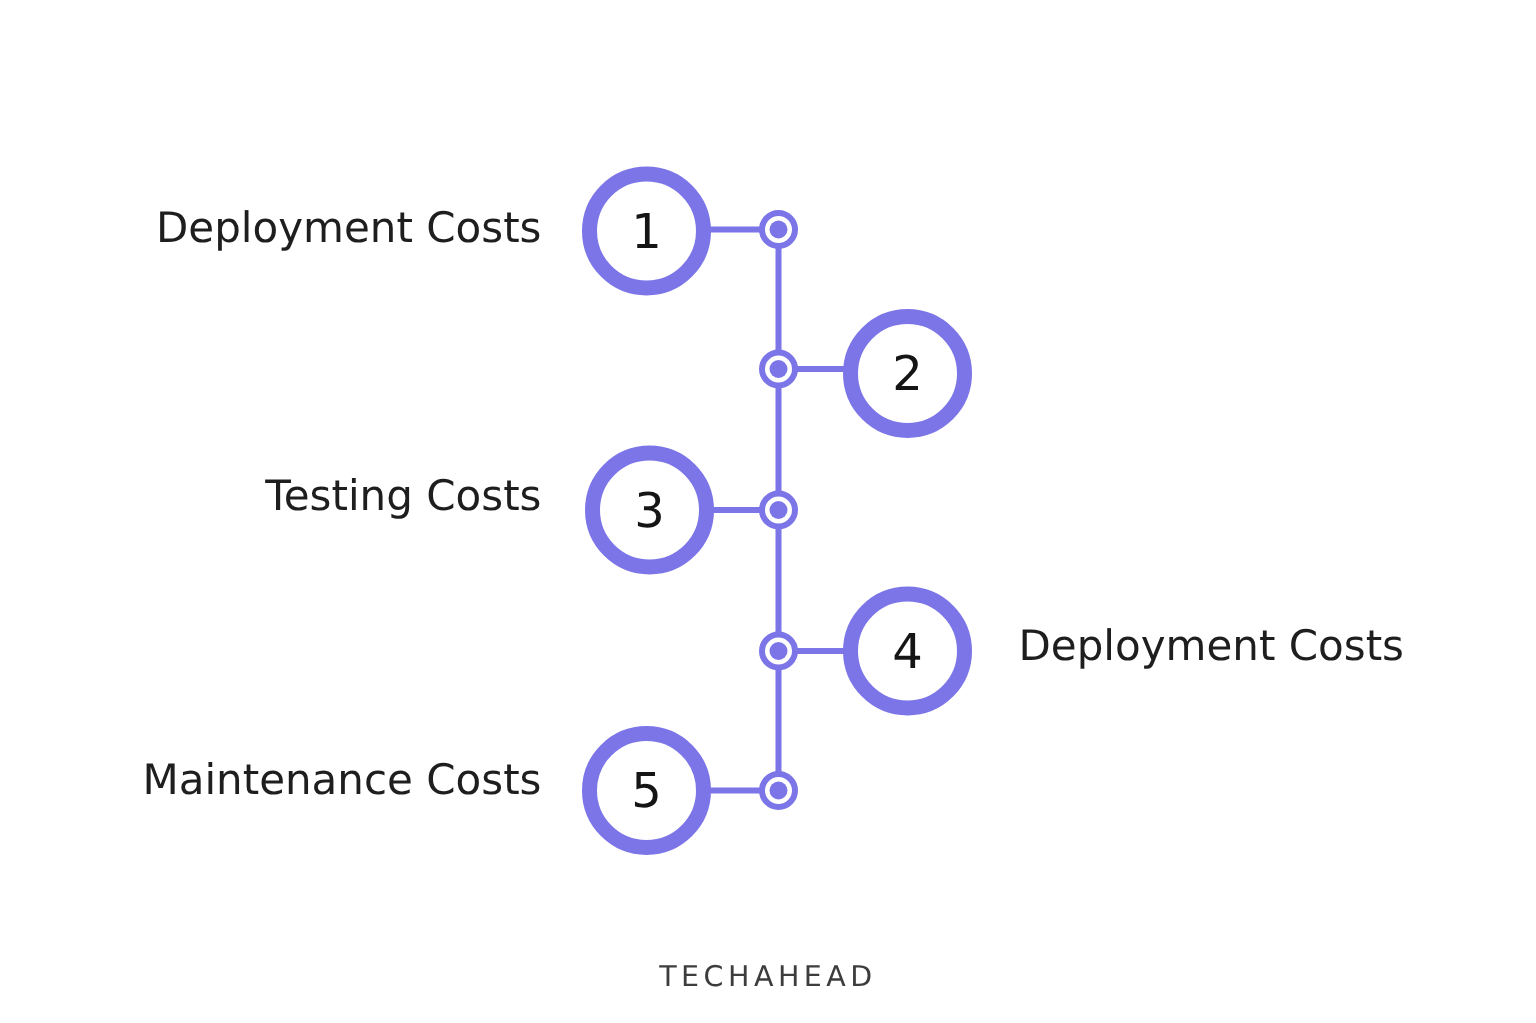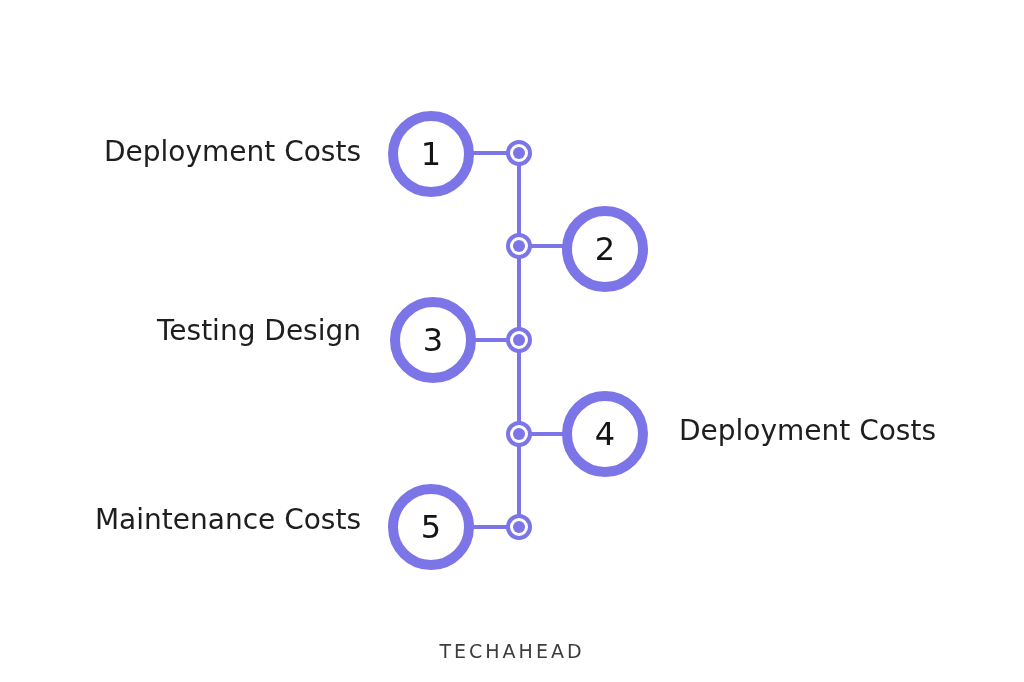--- a/index.html
+++ b/index.html
@@ -139,21 +139,21 @@
   <div class="dot d2"></div>
   <div class="circle c2">
     <span>2</span>
   </div>
 
   <div class="hline h3"></div>
   <div class="dot d3"></div>
   <div class="circle c3">
     <span>3</span>
   </div>
-  <div class="label left l3">Testing Design</div>
+  <div class="label left l3">Testing Costs</div>
 
   <div class="hline h4"></div>
   <div class="dot d4"></div>
   <div class="circle c4">
     <span>4</span>
   </div>
   <div class="label right l4">Deployment Costs</div>
 
   <div class="hline h5"></div>
   <div class="dot d5"></div>

